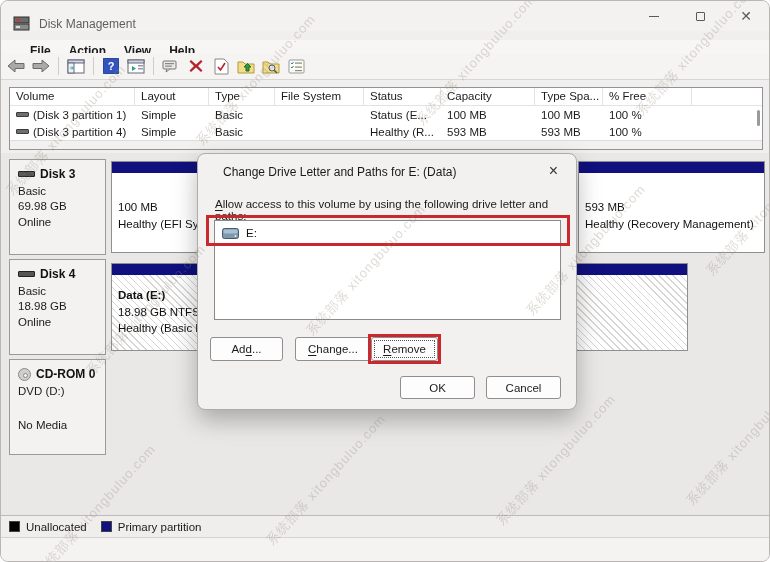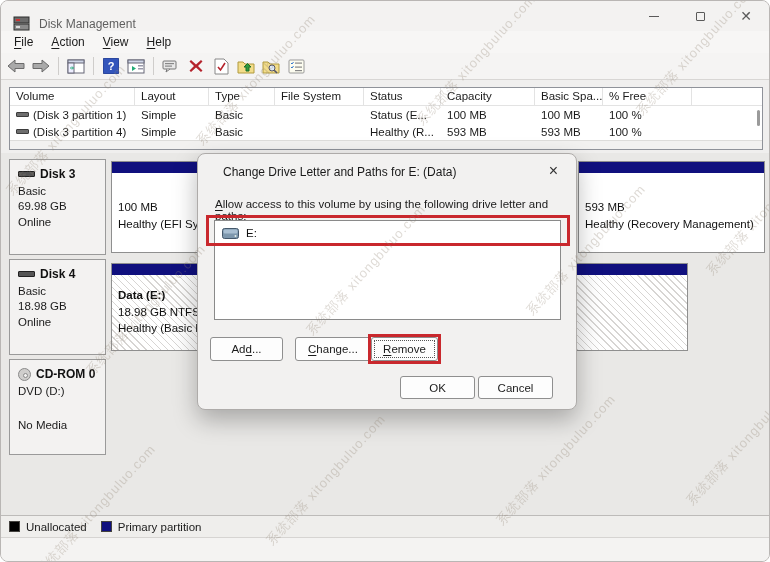--- a/index.html
+++ b/index.html
@@ -11,21 +11,21 @@
   
   .titlebar { position:absolute; left:0; top:0; width:100%; height:30px; background:#f3f2f1; display:flex; align-items:flex-end; }
   .titlebar .appicon { margin-left:12px; width:17px; height:15px; }
   .titlebar .title { margin-left:9px; font-size:12px; color:#5f5f5f; }
   .win-controls { position:absolute; right:0; top:0; height:30px; display:flex; }
   .win-btn { width:46px; height:30px; display:flex; align-items:center; justify-content:center; color:#5a5a5a; font-size:13px; }
   .glyph-min { width:10px; height:1px; background:#5a5a5a; display:inline-block; }
   .glyph-max { width:9px; height:9px; border:1px solid #5a5a5a; border-radius:1px; display:inline-block; }
   .glyph-close { font-size:14px; line-height:1; }
   
-  .menubar { position:absolute; left:0; top:30px; width:100%; height:22px; background:#f7f6f5; display:flex; align-items:center; padding-left:4px; }
+  .menubar { position:absolute; left:0; top:39px; width:100%; height:22px; background:#f7f6f5; display:flex; align-items:center; padding-left:20px;font-weight:bold; }
   .menu-item { font-size:12px; color:#1b1b1b; padding:2px 9px; }
   
   .toolbar { position:absolute; left:0; top:52px; width:100%; height:27px; background:#f5f4f3; border-bottom:1px solid #d8d6d4; display:flex; align-items:center; padding-left:4px; gap:3px; }
   .tb-icon { width:22px; height:20px; display:flex; align-items:center; justify-content:center; }
   .tb-sep { width:1px; height:18px; background:#cfcdcb; margin:0 3px; }
   
   .volume-list { position:absolute; left:8px; top:86px; width:754px; height:63px; background:#fff; border:1px solid #8f9299; }
   .vl-header { display:flex; height:18px; border-bottom:1px solid #e3e3e3; background:#fff;justify-content:flex-end; }
   .vl-hcell { font-size:11.5px; color:#1b1b1b; padding:2px 0 0 6px; border-right:1px solid #e3e3e3; overflow:hidden; white-space:nowrap; }
   .vl-row { display:flex; height:17px; align-items:center; }
@@ -61,21 +61,21 @@
   .dlg-listbox { position:absolute; left:16px; top:66px; width:347px; height:100px; background:#fff; border:1px solid #8a8a8a; }
   .dlg-listitem { display:flex; align-items:center; height:24px; padding-left:7px; gap:7px; font-size:11.5px; color:#111; }
   .annot { border:3px solid #c9282d; position:absolute; pointer-events:none; }
   .annot-list { left:8px; top:61px; width:364px; height:31px; }
   .btn { position:absolute; height:24px; background:#fdfdfd; border:1px solid #8f8f8f; border-radius:3px; font-size:11.5px; color:#1b1b1b; display:flex; align-items:center; justify-content:center; font-family:"Liberation Sans",sans-serif; }
   .btn-add { left:12px; top:183px; width:73px; }
   .btn-change { left:97px; top:183px; width:76px; }
   .remove-wrap { position:absolute; left:170px; top:180px; border:3px solid #c9282d; }
   .btn-remove { position:static; width:67px; height:24px; outline:1px dotted #555; outline-offset:-4px; }
   .btn-ok { left:202px; top:222px; width:75px; height:23px; }
-  .btn-cancel { left:280px; top:222px; width:75px; height:23px; }
+  .btn-cancel { left:288px; top:222px; width:75px; height:23px; }
   
   .watermarks { position:absolute; inset:0; z-index:40; pointer-events:none; overflow:hidden; }
   .wm { position:absolute; font-size:13px; letter-spacing:1px; color:rgba(145,132,115,.30); transform:rotate(-48deg); white-space:nowrap; }
   .wm:nth-child(1){left:-20px;top:120px}.wm:nth-child(2){left:170px;top:70px}
   .wm:nth-child(3){left:390px;top:50px}.wm:nth-child(4){left:610px;top:40px}
   .wm:nth-child(5){left:60px;top:300px}.wm:nth-child(6){left:280px;top:260px}
   .wm:nth-child(7){left:500px;top:240px}.wm:nth-child(8){left:680px;top:200px}
   .wm:nth-child(9){left:10px;top:500px}.wm:nth-child(10){left:240px;top:470px}
   .wm:nth-child(11){left:470px;top:450px}.wm:nth-child(12){left:660px;top:430px}
   u { text-underline-offset:2px; }
@@ -195,21 +195,21 @@
   </div>
 
   <div class="volume-list">
     <div class="vl-header">
       <div class="vl-hcell c0">Volume</div>
       <div class="vl-hcell c1">Layout</div>
       <div class="vl-hcell c2">Type</div>
       <div class="vl-hcell c3">File System</div>
       <div class="vl-hcell c4">Status</div>
       <div class="vl-hcell c5">Capacity</div>
-      <div class="vl-hcell c6">Basic Spa...</div>
+      <div class="vl-hcell c6">Type Spa...</div>
       <div class="vl-hcell c7">% Free</div>
       <div class="vl-hcell c8"></div>
     </div>
     <div class="vl-row">
       <div class="vl-cell c0" style="display:flex;align-items:center;padding-left:0">
           <span class="vol-icon"></span>
           <span>(Disk 3 partition 1)</span>
         </div>
       <div class="vl-cell c1">Simple</div>
       <div class="vl-cell c2">Basic</div>

